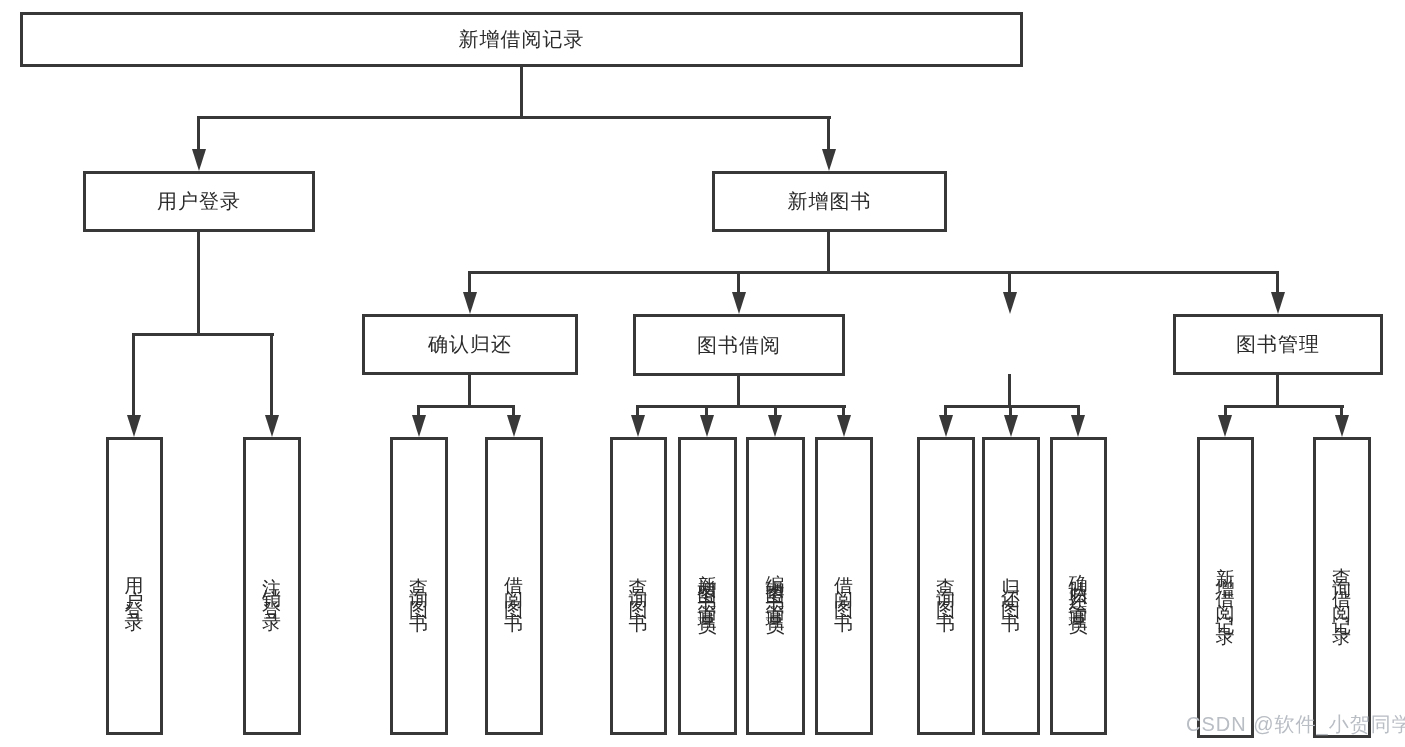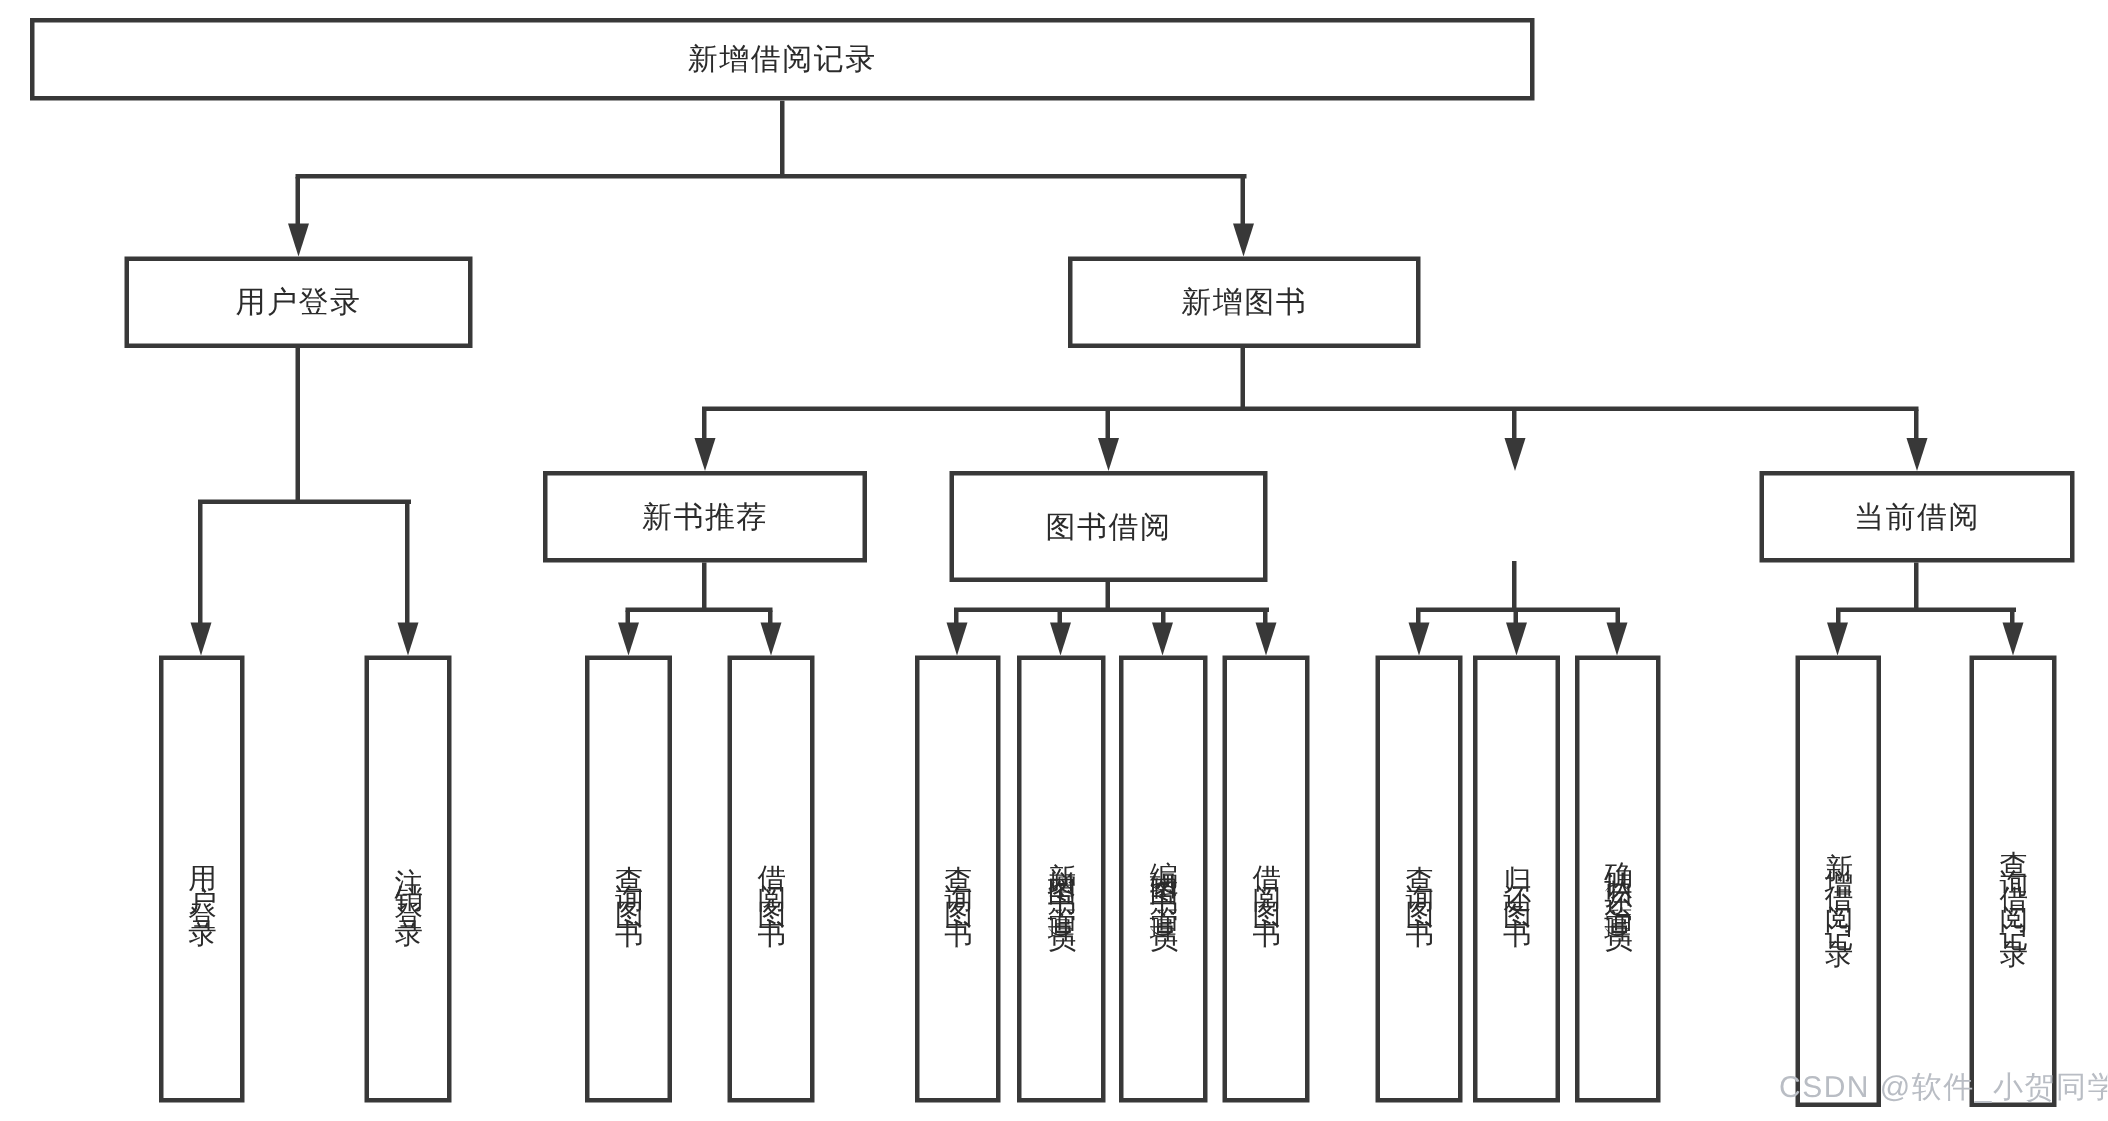--- a/index.html
+++ b/index.html
@@ -127,27 +127,27 @@
   </div>
 
   <div class="box" style="left:83px;top:171px;width:232px;height:61px;">
     <span class="hlabel">用户登录</span>
   </div>
   <div class="box" style="left:712px;top:171px;width:235px;height:61px;">
     <span class="hlabel">新增图书</span>
   </div>
 
   <div class="box" style="left:362px;top:314px;width:216px;height:61px;">
-    <span class="hlabel">新书推荐</span>
+    <span class="hlabel">确认归还</span>
   </div>
-  <div class="box" style="left:633px;top:314px;width:212px;height:74px;font-family:Liberation Mono, monospace;">
+  <div class="box" style="left:633px;top:314px;width:212px;height:62px;font-family:Liberation Mono, monospace;">
     <span class="hlabel">图书借阅</span>
   </div>
   <div class="box" style="left:1173px;top:314px;width:210px;height:61px;">
-    <span class="hlabel">当前借阅</span>
+    <span class="hlabel">图书管理</span>
   </div>
 
   <div class="box" style="left:106px;top:437px;width:57px;height:298px;">
     <span class="vlabel">用户登录</span>
   </div>
   <div class="box" style="left:243px;top:437px;width:58px;height:298px;">
     <span class="vlabel">注销登录</span>
   </div>
 
   <div class="box" style="left:390px;top:437px;width:58px;height:298px;">

